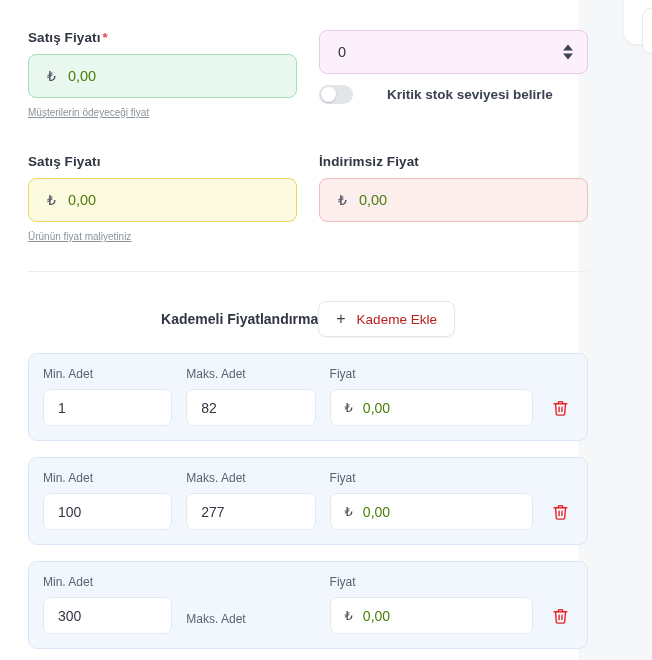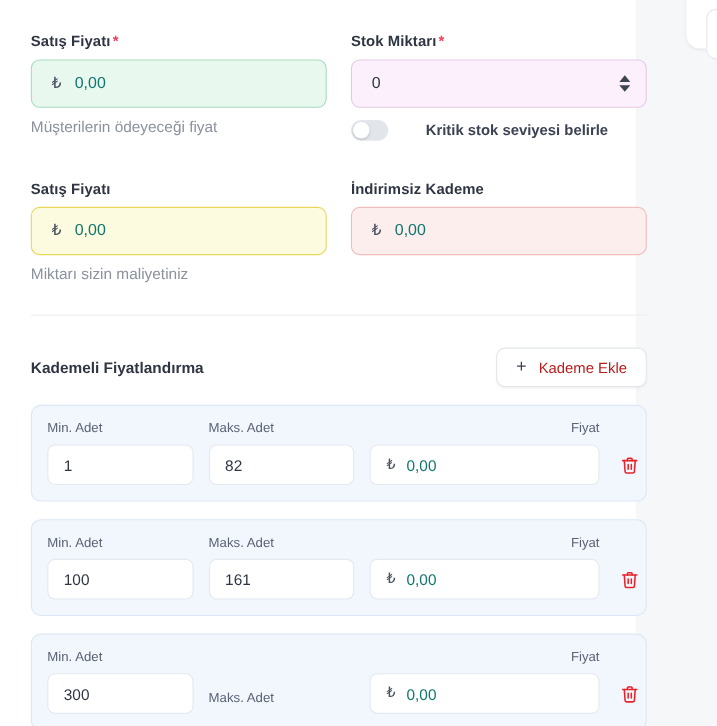--- a/index.html
+++ b/index.html
@@ -91,38 +91,39 @@
   }
   .currency {
     font-size: 14px;
     color: #4a5160;
     margin-left: 18px;
     margin-right: 12px;
     font-family: "DejaVu Sans", sans-serif;
   }
   .ph {
     font-size: 14.5px;
-    color: #0f766e;
+    color: #4d7c0f;
   }
   .val {
     font-size: 14.5px;
     color: #2f3542;
   }
 
   
   .f-green  { background: #e9f8ef; border: 1px solid #a5ddbd; }
   .f-purple { background: #fbf0fb; border: 1px solid #e6c9e8; }
   .f-yellow { background: #fdfbdf; border: 1px solid #e8d75a; }
   .f-pink   { background: #fdeeee; border: 1px solid #f0bcbc; }
 
   .help {
-    font-size: 14px;
+    font-size: 10px;
     color: #8b929e;
     margin-top: 9px;
     display: block;
+    text-decoration: underline;
   }
 
   
   .stepper {
     position: absolute;
     right: 14px;
     top: 50%;
     transform: translateY(-50%);
     display: flex;
     flex-direction: column;
@@ -175,21 +176,21 @@
     height: 1px;
     background: #eceef1;
     margin: 29px 0 0 0;
     width: 560px;
   }
 
   
   .tier-head {
     display: flex;
     align-items: center;
-    justify-content: space-between;
+    justify-content: center;
     margin-top: 29px;
   }
   .tier-title {
     font-size: 14px;
     font-weight: bold;
     color: #2f3542;
   }
   .add-btn {
     display: flex;
     align-items: center;
@@ -210,28 +211,28 @@
   .add-btn .txt {
     font-size: 13.5px;
     color: #b91c1c;
   }
 
   .tier-card {
     margin-top: 16px;
     background: #f2f7fd;
     border: 1px solid #dbe7f5;
     border-radius: 9px;
-    padding: 13px 2px 14px 14px;
+    padding: 13px 14px 14px 14px;
     display: flex;
     align-items: flex-end;
     gap: 14px;
   }
   .tier-col-min  { width: 136px; }
   .tier-col-max  { width: 136px; }
-  .tier-col-price{ width: 214px; text-align: right; }
+  .tier-col-price{ width: 214px; }
 
   .tier-label {
     font-size: 12px;
     color: #5a6273;
     margin-bottom: 8px;
     display: block;
   }
   .tier-input {
     height: 37px;
     background: #ffffff;
@@ -277,21 +278,20 @@
       <div class="field">
         <span class="label"><span>Satış Fiyatı</span><span class="req">*</span></span>
         <div class="input-wrap f-green">
           <span class="currency">₺</span>
           <span class="ph">0,00</span>
         </div>
         <span class="help">Müşterilerin ödeyeceği fiyat</span>
       </div>
 
       <div class="field">
-        <span class="label"><span>Stok Miktarı</span><span class="req">*</span></span>
         <div class="input-wrap f-purple">
           <span class="val" style="margin-left:18px">0</span>
           <span class="stepper">
             <i class="up"></i>
             <i class="down"></i>
           </span>
         </div>
         <div class="toggle-row">
           <span class="toggle"></span>
           <span class="toggle-label">Kritik stok seviyesi belirle</span>
@@ -301,25 +301,25 @@
     </div>
 
     <div class="row" style="margin-top:36px">
 
       <div class="field">
         <span class="label">Satış Fiyatı</span>
         <div class="input-wrap f-yellow">
           <span class="currency">₺</span>
           <span class="ph">0,00</span>
         </div>
-        <span class="help">Miktarı sizin maliyetiniz</span>
+        <span class="help">Ürünün fiyat maliyetiniz</span>
       </div>
 
       <div class="field">
-        <span class="label">İndirimsiz Kademe</span>
+        <span class="label">İndirimsiz Fiyat</span>
         <div class="input-wrap f-pink">
           <span class="currency">₺</span>
           <span class="ph">0,00</span>
         </div>
       </div>
 
     </div>
 
     <div class="divider"></div>
 
@@ -364,21 +364,21 @@
     <div class="tier-card">
       <div class="tier-col-min">
         <span class="tier-label">Min. Adet</span>
         <div class="tier-input">
           <span class="val">100</span>
         </div>
       </div>
       <div class="tier-col-max">
         <span class="tier-label">Maks. Adet</span>
         <div class="tier-input">
-          <span class="val">161</span>
+          <span class="val">277</span>
         </div>
       </div>
       <div class="tier-col-price">
         <span class="tier-label">Fiyat</span>
         <div class="tier-input">
           <span class="currency">₺</span>
           <span class="ph">0,00</span>
         </div>
       </div>
       <div class="trash-btn">

